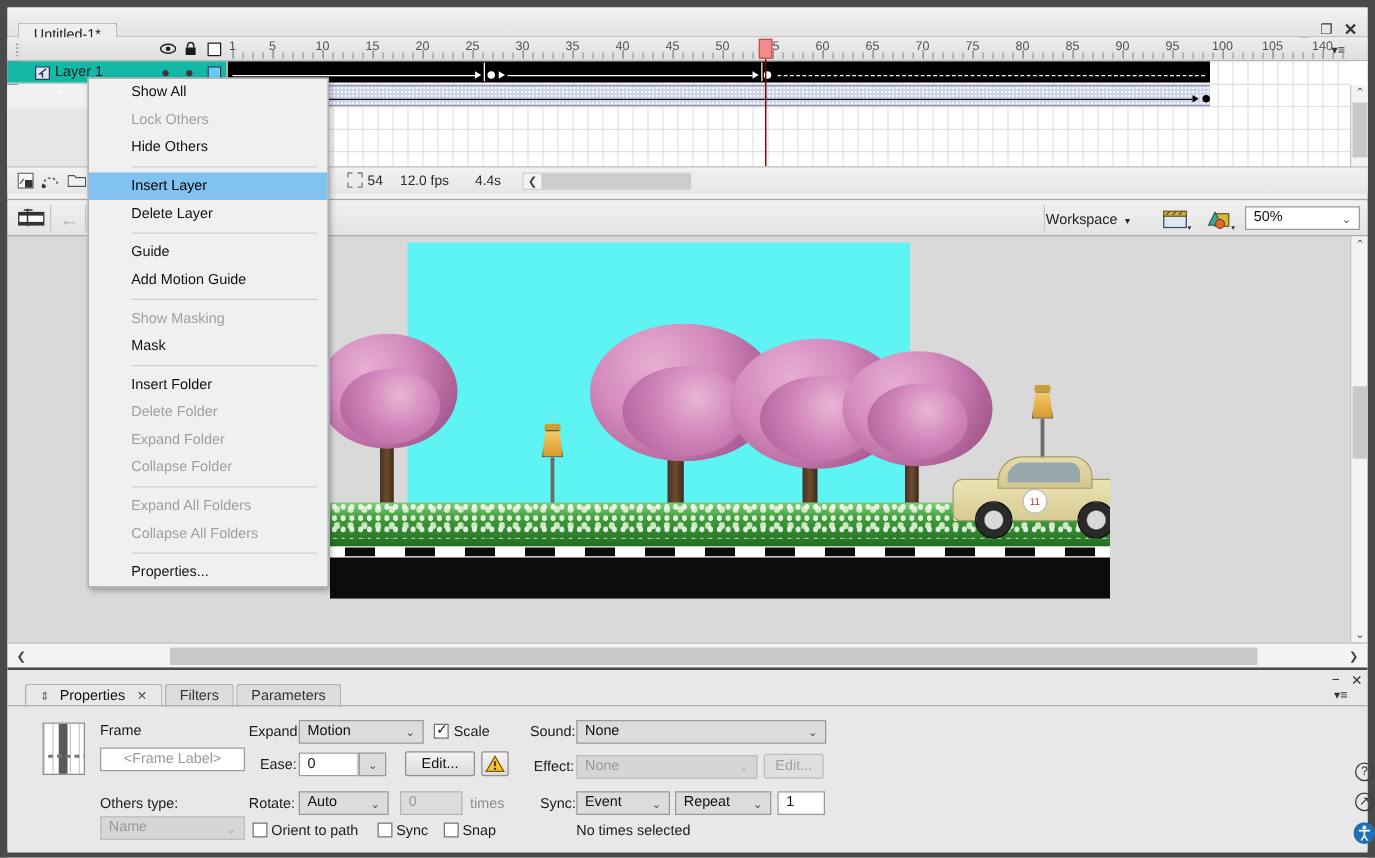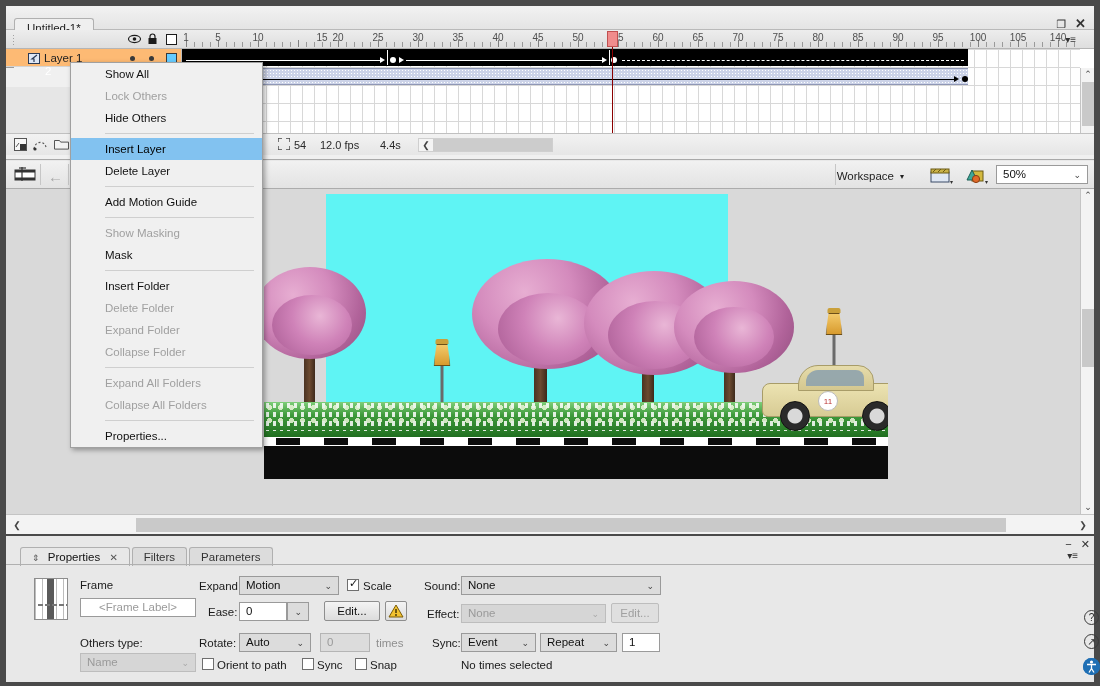--- a/index.html
+++ b/index.html
@@ -45,21 +45,21 @@
 
   .ruler { position:absolute; left:176px; top:0; width:898px; height:19px; overflow:hidden; }
   .ruler .tick { position:absolute; top:12px; width:1px; height:5px; background:#9a9a9a; }
   .ruler .tick.major { top:10px; height:7px; background:#808080; }
   .ruler .num { position:absolute; top:2px; font-size:10px; color:#4f4f4f; transform:translateX(-50%); }
   .ruler-menu { position:absolute; right:4px; top:4px; font-size:10px; color:#333; }
 
   .tl-body { position:absolute; left:0; top:19px; width:1088px; height:84px; background:#fff; }
   .layer-col { position:absolute; left:0; top:0; width:176px; height:84px; background:#f0f0f0;
       border-right:1px solid #bdbdbd; }
-  .layer-row { position:relative; height:18px; border-bottom:1px solid #d3d3d3; background:#fdba74; }
+  .layer-row { position:relative; height:18px; border-bottom:1px solid #d3d3d3; background:#14b8a6; }
   .layer-row.sel { background:#2f6fd0; }
   .layer-row .licon { position:absolute; left:22px; top:4px; }
   .layer-row .lname { position:absolute; left:38px; top:3px; font-size:11.5px; color:#222; }
   .layer-row.sel .lname { color:#fff; }
   .layer-row .pencil { position:absolute; left:108px; top:3px; font-size:10px; }
   .layer-row .ldot { position:absolute; top:7px; width:5px; height:5px; border-radius:50%; background:#3a3a3a; }
   .layer-row .lswatch { position:absolute; left:160px; top:4px; width:11px; height:11px; border:1px solid #3a3a3a; }
   .layer-col .filler { position:absolute; left:0; top:38px; width:176px; height:46px; background:#e6e6e6; }
 
   .frames { position:absolute; left:176px; top:0; width:898px; height:84px; background:#fff; overflow:hidden; }
@@ -373,21 +373,21 @@
           <div class="tick" style="left: 844px;"></div>
           <div class="tick" style="left: 852px;"></div>
           <div class="tick" style="left: 860px;"></div>
           <div class="tick" style="left: 868px;"></div>
           <div class="tick major" style="left: 876px;"></div>
           <div class="tick" style="left: 884px;"></div>
           <div class="tick" style="left: 892px;"></div>
           <div class="num" style="left: 4px;">1</div>
           <div class="num" style="left: 36px;">5</div>
           <div class="num" style="left: 76px;">10</div>
-          <div class="num" style="left: 116px; margin-left: 24px;">15</div>
+          <div class="num" style="left: 116px;">15</div>
           <div class="num" style="left: 156px;">20</div>
           <div class="num" style="left: 196px;">25</div>
           <div class="num" style="left: 236px;">30</div>
           <div class="num" style="left: 276px;">35</div>
           <div class="num" style="left: 316px;">40</div>
           <div class="num" style="left: 356px;">45</div>
           <div class="num" style="left: 396px;">50</div>
           <div class="num" style="left: 436px;">55</div>
           <div class="num" style="left: 476px;">60</div>
           <div class="num" style="left: 516px;">65</div>
@@ -742,20 +742,21 @@
   </div>
 
   <div class="ctxmenu" id="ctxmenu">
       <div class="ctxitem">Show All</div>
       <div class="ctxitem dis">Lock Others</div>
       <div class="ctxitem">Hide Others</div>
       <div class="ctxsep"></div>
       <div class="ctxitem hi">Insert Layer</div>
       <div class="ctxitem">Delete Layer</div>
       <div class="ctxsep"></div>
+      <div class="ctxitem">Guide</div>
       <div class="ctxitem">Add Motion Guide</div>
       <div class="ctxsep"></div>
       <div class="ctxitem dis">Show Masking</div>
       <div class="ctxitem">Mask</div>
       <div class="ctxsep"></div>
       <div class="ctxitem">Insert Folder</div>
       <div class="ctxitem dis">Delete Folder</div>
       <div class="ctxitem dis">Expand Folder</div>
       <div class="ctxitem dis">Collapse Folder</div>
       <div class="ctxsep"></div>

